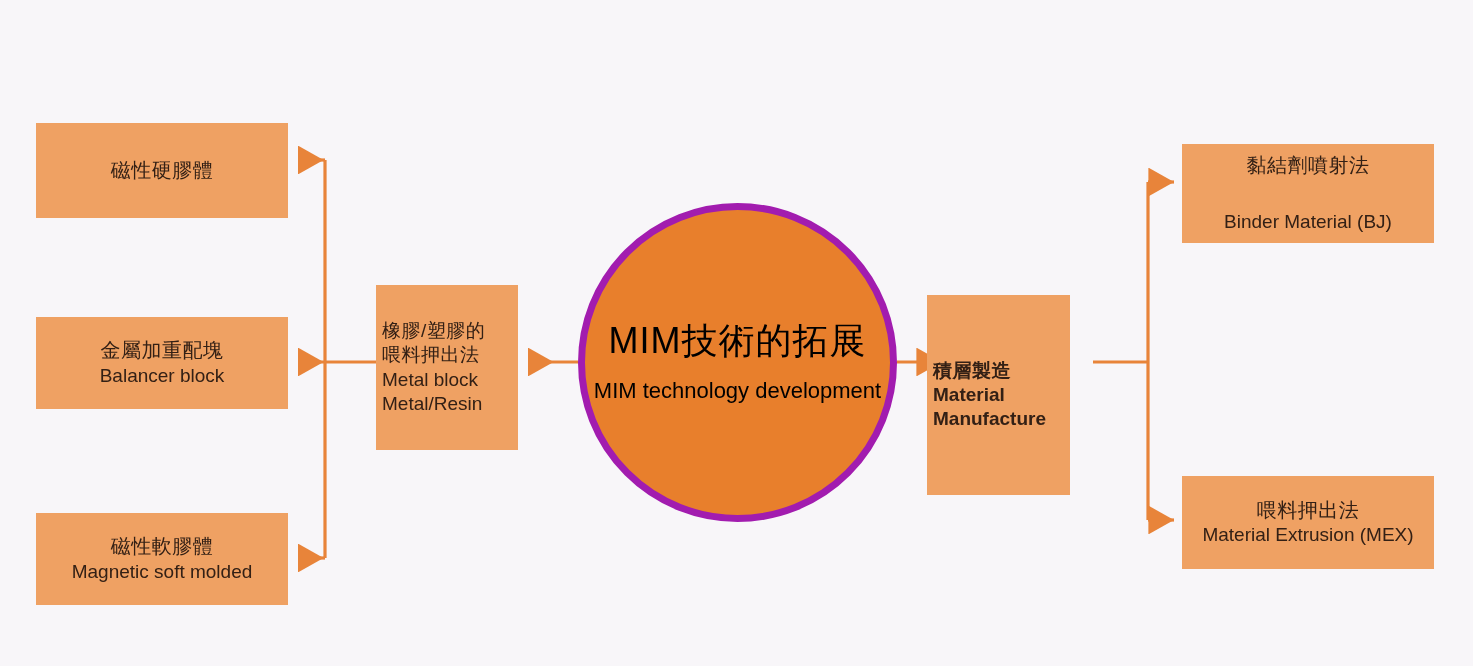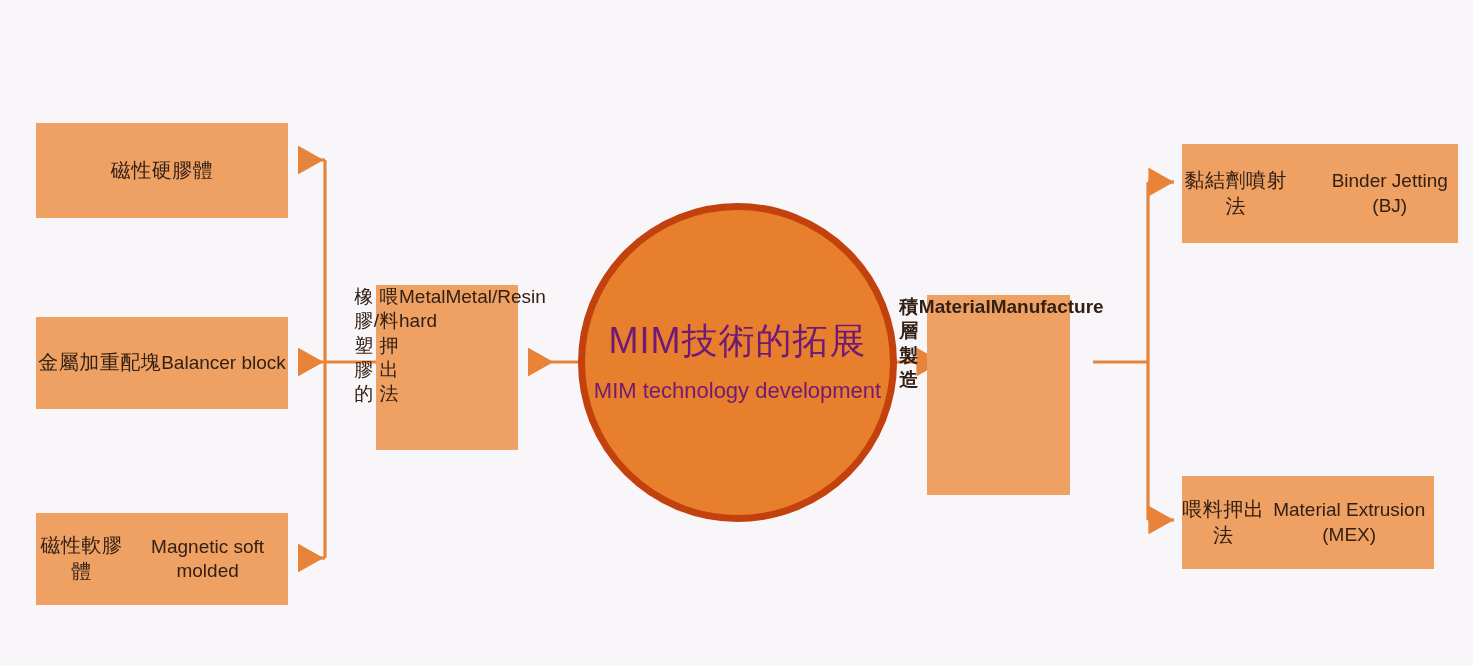--- a/index.html
+++ b/index.html
@@ -24,20 +24,21 @@
     top: 0;
     width: 1473px;
     height: 666px;
   }
   .node {
     position: absolute;
     box-sizing: border-box;
     background: #efa163;
     color: #332015;
     display: flex;
+    flex-direction: column;
     justify-content: center;
     line-height: 1.28;
   }
   .node .cn {
     font-size: 20px;
     letter-spacing: 0.5px;
   }
   .node .en {
     font-size: 19px;
   }
@@ -56,45 +57,45 @@
     font-size: 19px;
   }
   #hub {
     position: absolute;
     left: 578px;
     top: 203px;
     width: 319px;
     height: 319px;
     border-radius: 50%;
     background: #e87f2c;
-    border: 7px solid #c2410c;
+    border: 7px solid #a21caf;
     box-sizing: border-box;
     display: flex;
     flex-direction: column;
     align-items: center;
     justify-content: center;
-    color: #701a75;
+    color: #000000;
     z-index: 3;
   }
   #hub .hub-cn {
     font-size: 36px;
     letter-spacing: 1px;
     line-height: 1.15;
   }
   #hub .hub-en {
     font-size: 22px;
     line-height: 1.3;
     margin-top: 16px;
   }
   .n-magnetic-hard { left: 36px;  top: 123px; width: 252px; height: 95px; }
   .n-balancer      { left: 36px;  top: 317px; width: 252px; height: 92px; }
   .n-magnetic-soft { left: 36px;  top: 513px; width: 252px; height: 92px; }
   .n-metal-rubber  { left: 376px; top: 273px; width: 142px; height: 165px; }
   .n-additive      { left: 927px; top: 283px; width: 143px; height: 200px; font-weight: bold; }
-  .n-binder        { left: 1182px; top: 144px; width: 276px; height: 99px; gap: 32px; }
+  .n-binder        { left: 1182px; top: 144px; width: 252px; height: 99px; gap: 32px; }
   .n-mex           { left: 1182px; top: 476px; width: 252px; height: 93px; }
 </style>
 </head>
 <body>
 
 <div id="stage">
 
   <svg id="connectors" viewBox="0 0 1473 666" width="1473" height="666" aria-hidden="true">
     <defs>
       <marker id="arrowL" markerWidth="9" markerHeight="9" refX="8" refY="4.5" orient="auto" markerUnits="strokeWidth">
@@ -143,33 +144,33 @@
   </div>
 
   <div class="node centeraligned n-balancer">
     <div class="cn">金屬加重配塊</div>
     <div class="en">Balancer block</div>
   </div>
 
   <div class="node leftaligned n-metal-rubber">
     <div class="cn">橡膠/塑膠的</div>
     <div class="cn">喂料押出法</div>
-    <div class="en">Metal hard</div>
+    <div class="en">Metal block</div>
     <div class="en">Metal/Resin</div>
   </div>
 
   <div class="node leftaligned n-additive">
     <div class="cn">積層製造</div>
     <div class="en">Material</div>
     <div class="en">Manufacture</div>
   </div>
 
   <div class="node centeraligned n-binder">
     <div class="cn">黏結劑噴射法</div>
-    <div class="en">Binder Jetting (BJ)</div>
+    <div class="en">Binder Material (BJ)</div>
   </div>
 
   <div class="node centeraligned n-mex">
     <div class="cn">喂料押出法</div>
     <div class="en">Material Extrusion (MEX)</div>
   </div>
 
 </div>
 
 </body></html>

